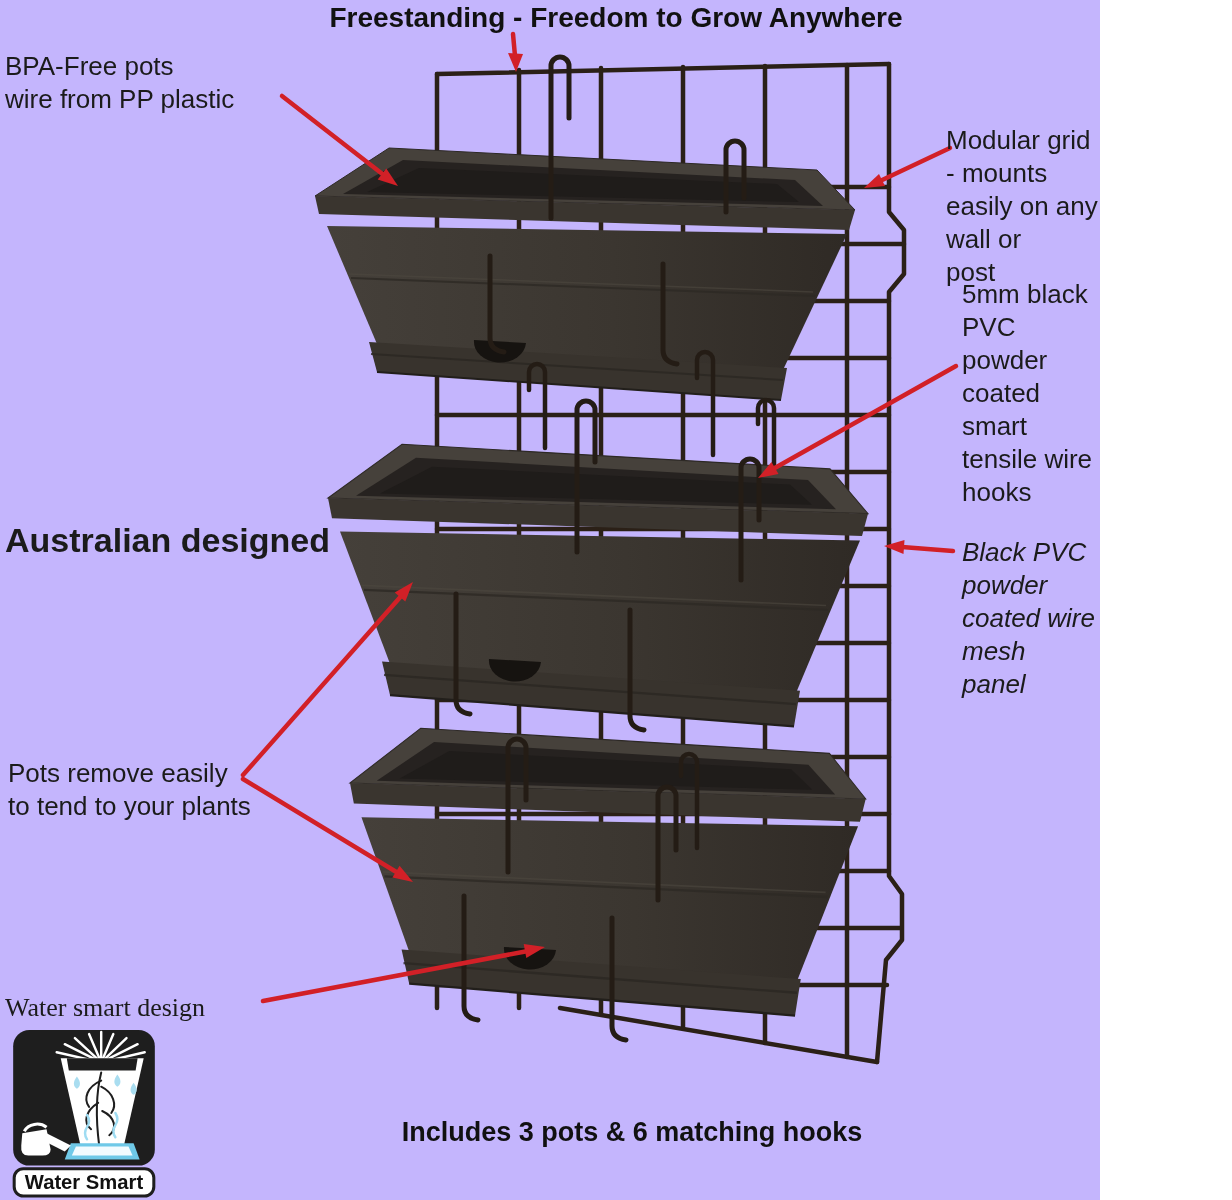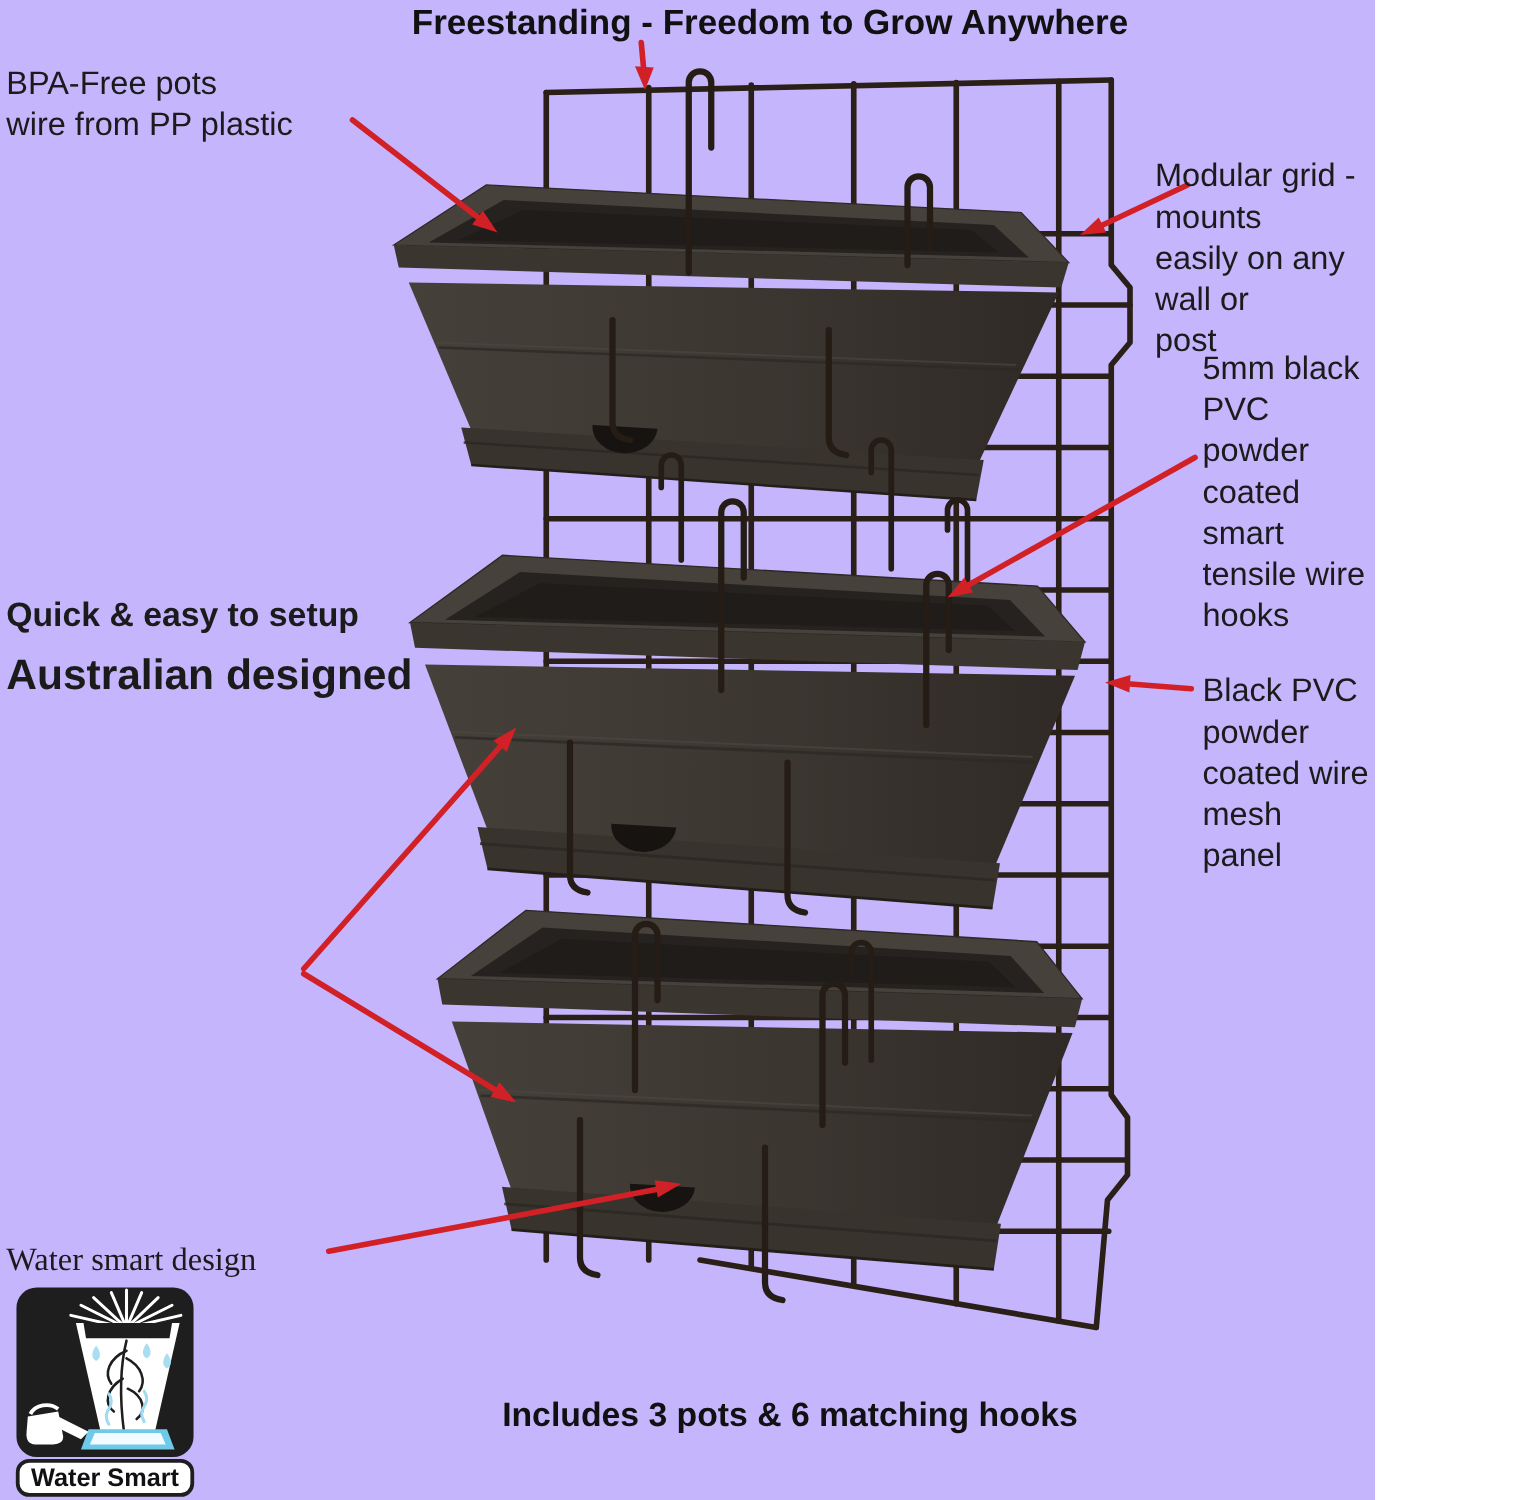--- a/index.html
+++ b/index.html
@@ -4,25 +4,25 @@
 <style>
   html,body{margin:0;padding:0;background:#ffffff;}
   .stage{position:relative;width:1100px;height:1200px;background:#c4b5fd;overflow:hidden;
          font-family:"Liberation Sans", sans-serif;color:#1b1b1b;}
   .art{position:absolute;left:0;top:0;}
   .label{position:absolute;font-size:26px;line-height:33px;white-space:pre-line;color:#1b1b1b;}
   .b{font-weight:bold;}
   .title{left:0;top:1px;width:1232px;text-align:center;font-size:28px;font-weight:bold;color:#111;}
   .includes{left:16px;top:1116px;width:1232px;text-align:center;font-size:27px;font-weight:bold;color:#111;}
   .bpa{left:5px;top:50px;}
-  .modular{left:924px;top:124px;}
+  .modular{left:946px;top:124px;}
   .hooks5mm{left:962px;top:278px;}
   .quick{left:5px;top:476px;font-size:27px;}
   .australian{left:5px;top:524px;font-size:34px;}
-  .mesh{left:962px;top:536px;}
+  .mesh{left:962px;top:536px;font-style:italic;}
   .remove{left:8px;top:757px;}
   .watersmart{left:5px;top:991px;font-family:Liberation Serif, serif;}
   .badge{position:absolute;left:8px;top:1028px;}
   .badge-label-text{font-family:"Liberation Sans", sans-serif;font-weight:bold;font-size:20px;fill:#111;}
 </style>
 </head>
 <body>
 
 <div class="stage">
 
@@ -121,25 +121,26 @@
 
   <div class="label title">Freestanding - Freedom to Grow Anywhere</div>
   <div class="label bpa">BPA-Free pots
 wire from PP plastic</div>
   <div class="label modular">Modular grid - mounts
 easily on any wall or
 post</div>
   <div class="label hooks5mm">5mm black PVC
 powder coated smart
 tensile wire hooks</div>
-  <div class="label quick b">Quick &amp; easy to setup</div>
   <div class="label australian b">Australian designed</div>
   <div class="label mesh">Black PVC powder
 coated wire mesh
 panel</div>
+  <div class="label remove">Pots remove easily
+to tend to your plants</div>
   <div class="label watersmart">Water smart design</div>
   <div class="label includes">Includes 3 pots &amp; 6 matching hooks</div>
 
   <svg class="badge" width="152" height="170" viewBox="0 0 142 168">
     <rect x="1" y="2" width="140" height="134" rx="16" fill="#1e1e1e"></rect>
 
     <g stroke="#ffffff" stroke-width="2.4" stroke-linecap="round">
       <line x1="88" y1="34" x2="88" y2="4"></line>
       <line x1="88" y1="34" x2="76" y2="6"></line>
       <line x1="88" y1="34" x2="100" y2="6"></line>

